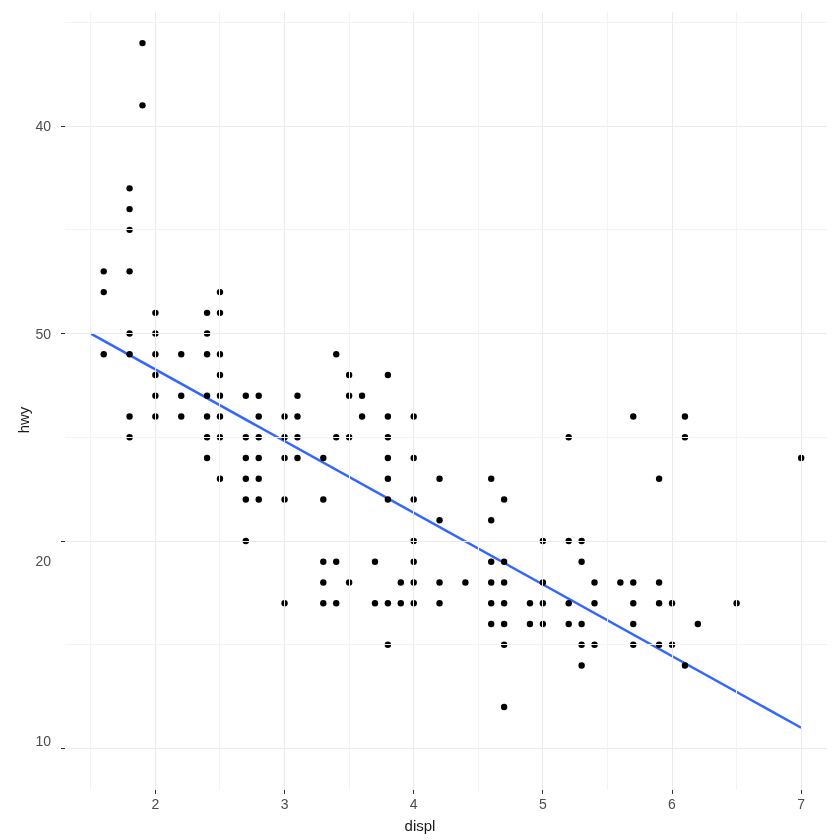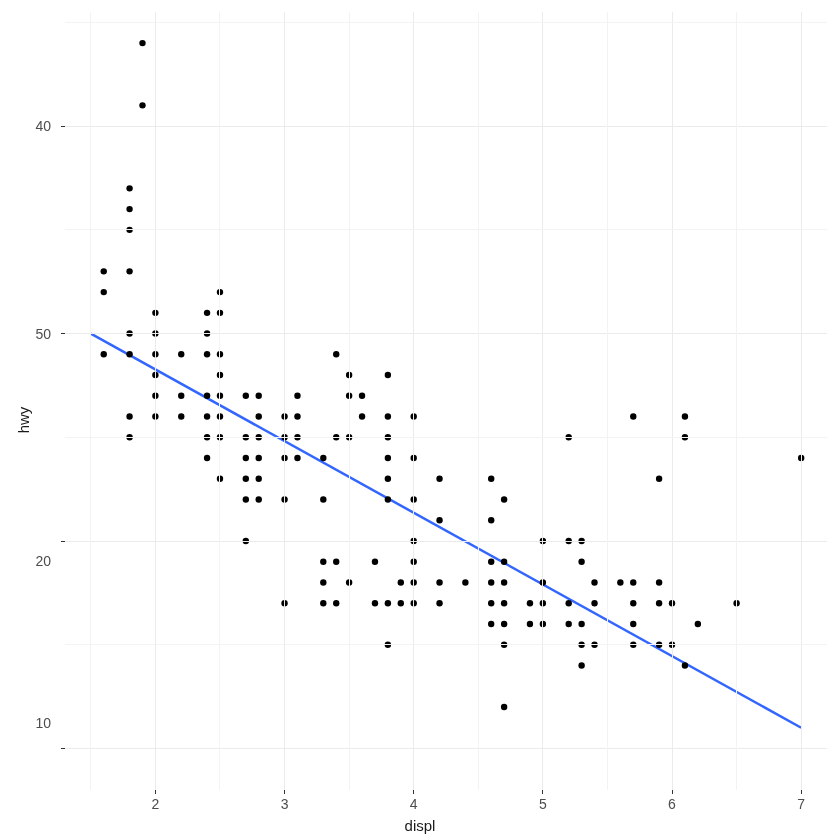--- a/index.html
+++ b/index.html
@@ -236,21 +236,21 @@
       <div class="tick-mark" style="left: 477.364px; top: 100%; width: 1px; height: 4px;"></div>
       <div class="axis-tick-label x-tick" style="left: 477.864px;">5</div>
       <div class="grid-line" style="left: 606.517px; top: 0px; width: 1px; height: 100%;"></div>
       <div class="tick-mark" style="left: 606.517px; top: 100%; width: 1px; height: 4px;"></div>
       <div class="axis-tick-label x-tick" style="left: 607.017px;">6</div>
       <div class="grid-line" style="left: 735.669px; top: 0px; width: 1px; height: 100%;"></div>
       <div class="tick-mark" style="left: 735.669px; top: 100%; width: 1px; height: 4px;"></div>
       <div class="axis-tick-label x-tick" style="left: 736.169px;">7</div>
       <div class="grid-line" style="top: 736.007px; left: 0px; height: 1px; width: 100%;"></div>
       <div class="tick-mark" style="top: 736.007px; right: 100%; height: 1px; width: 4px;"></div>
-      <div class="axis-tick-label y-tick" style="top: 711px;">10</div>
+      <div class="axis-tick-label y-tick" style="top: 729px;">10</div>
       <div class="grid-line" style="top: 528.54px; left: 0px; height: 1px; width: 100%;"></div>
       <div class="tick-mark" style="top: 528.54px; right: 100%; height: 1px; width: 4px;"></div>
       <div class="axis-tick-label y-tick" style="top: 549px;">20</div>
       <div class="grid-line" style="top: 321.073px; left: 0px; height: 1px; width: 100%;"></div>
       <div class="tick-mark" style="top: 321.073px; right: 100%; height: 1px; width: 4px;"></div>
       <div class="axis-tick-label y-tick" style="top: 321.573px;">50</div>
       <div class="grid-line" style="top: 113.607px; left: 0px; height: 1px; width: 100%;"></div>
       <div class="tick-mark" style="top: 113.607px; right: 100%; height: 1px; width: 4px;"></div>
       <div class="axis-tick-label y-tick" style="top: 114.107px;">40</div>
       <div class="grid-line" style="left: 25.3305px; top: 0px; width: 1px; height: 100%; background: rgb(243, 243, 243);"></div>

